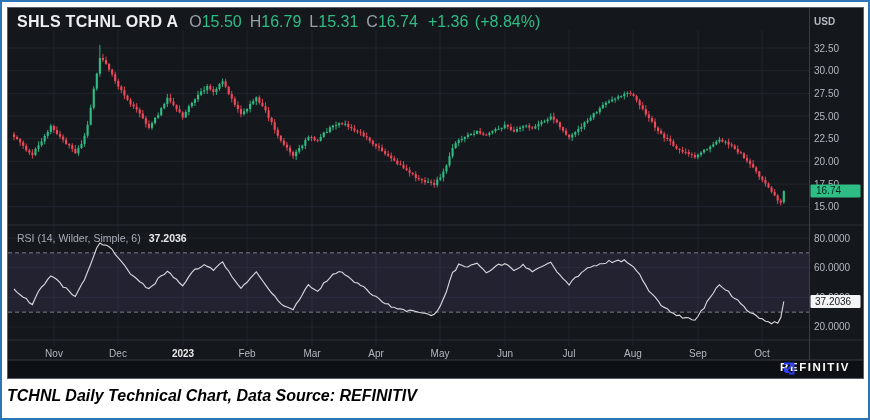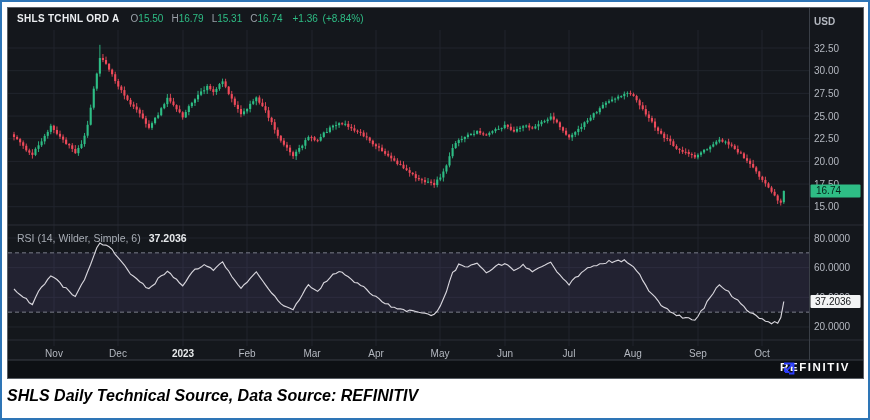--- a/index.html
+++ b/index.html
@@ -2,21 +2,21 @@
 <html><head>
 <meta charset="utf-8">
 <style>
   html,body{margin:0;padding:0;background:#fff;}
   .frame{position:relative;width:870px;height:420px;box-sizing:border-box;border:2px solid #2e75b6;
          background:#fff;font-family:"Liberation Sans","DejaVu Sans",sans-serif;overflow:hidden;}
   .chart{position:absolute;left:5px;top:5px;width:857px;height:372px;box-sizing:border-box;
          background:#14171c;border:1px solid #5a5f66;overflow:hidden;}
   .chart svg{position:absolute;left:0;top:0;display:block;}
   svg text{font-family:"Liberation Sans","DejaVu Sans",sans-serif;}
-  .hdr{position:absolute;left:9px;top:5px;font-size:10px;color:#dfe2e6;white-space:nowrap;z-index:3;}
+  .hdr{position:absolute;left:9px;top:5px;font-size:16px;color:#dfe2e6;white-space:nowrap;z-index:3;}
   .hdr .sym{font-weight:bold;color:#eceef1;margin-right:11px;letter-spacing:.3px;}
   .hdr .fl{color:#9aa0a8;}
   .hdr .fv{color:#2ebd85;margin-right:8px;}
   .hdr .chg{color:#2ebd85;margin-left:2px;}
   .rsihdr{position:absolute;left:9px;top:224px;font-size:10.5px;color:#a8adb5;white-space:nowrap;z-index:3;}
   .rsihdr .rv{color:#e6e8eb;font-weight:bold;margin-left:8px;}
   .logo{position:absolute;right:13px;top:353px;display:flex;align-items:flex-end;gap:6px;z-index:3;}
   .logo .lt{color:#fdfdfd;font-weight:bold;font-size:11.5px;letter-spacing:1.6px;}
   .caption{position:absolute;left:5px;top:385px;font-size:16px;font-weight:bold;font-style:italic;color:#000;}
 </style>
@@ -631,14 +631,14 @@
     <div class="logo">
       <span class="lt">REFINITIV</span>
       <svg width="16" height="16" viewBox="0 0 16 16">
         <path d="M4 2.5 H13.5 V12.5 H9" fill="none" stroke="#2b3cff" stroke-width="1.8"></path>
         <path d="M12.6 3.4 L5 11" fill="none" stroke="#2b3cff" stroke-width="1.8"></path>
         <path d="M5 11 V6.6 M5 11 H9.4" fill="none" stroke="#2b3cff" stroke-width="1.8"></path>
       </svg>
     </div>
   </div>
 
-  <div class="caption">SHLS Daily Technical Source, Data Source: REFINITIV</div>
+  <div class="caption">TCHNL Daily Technical Chart, Data Source: REFINITIV</div>
 </div>
 
 </body></html>

